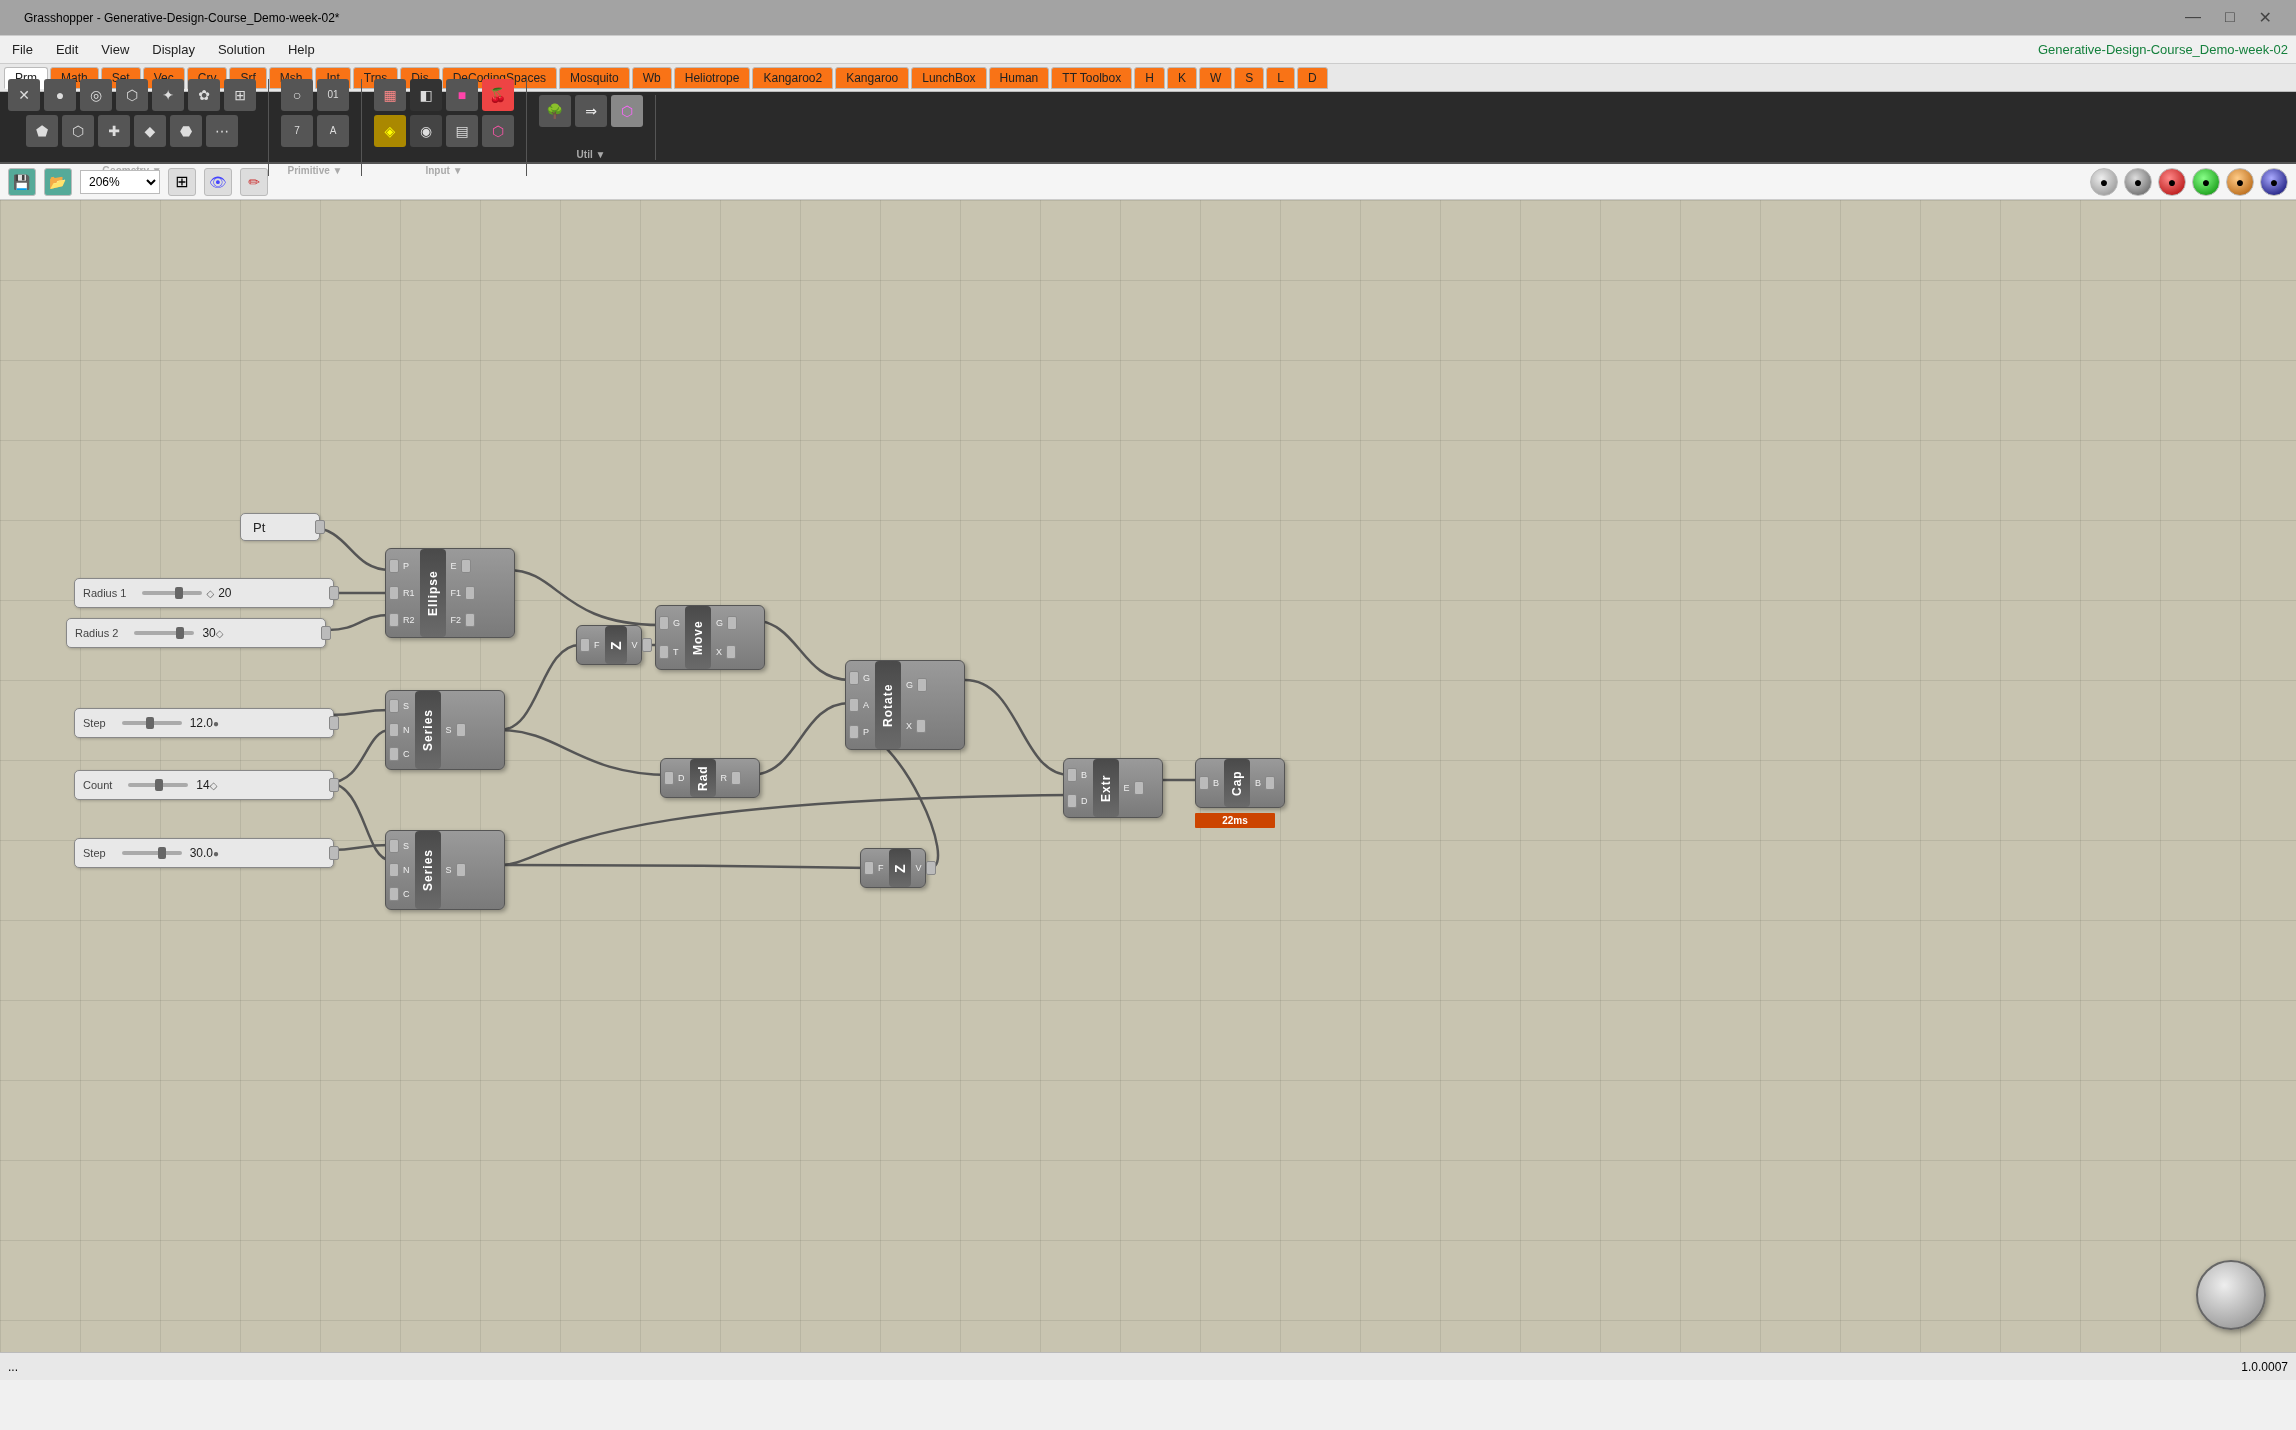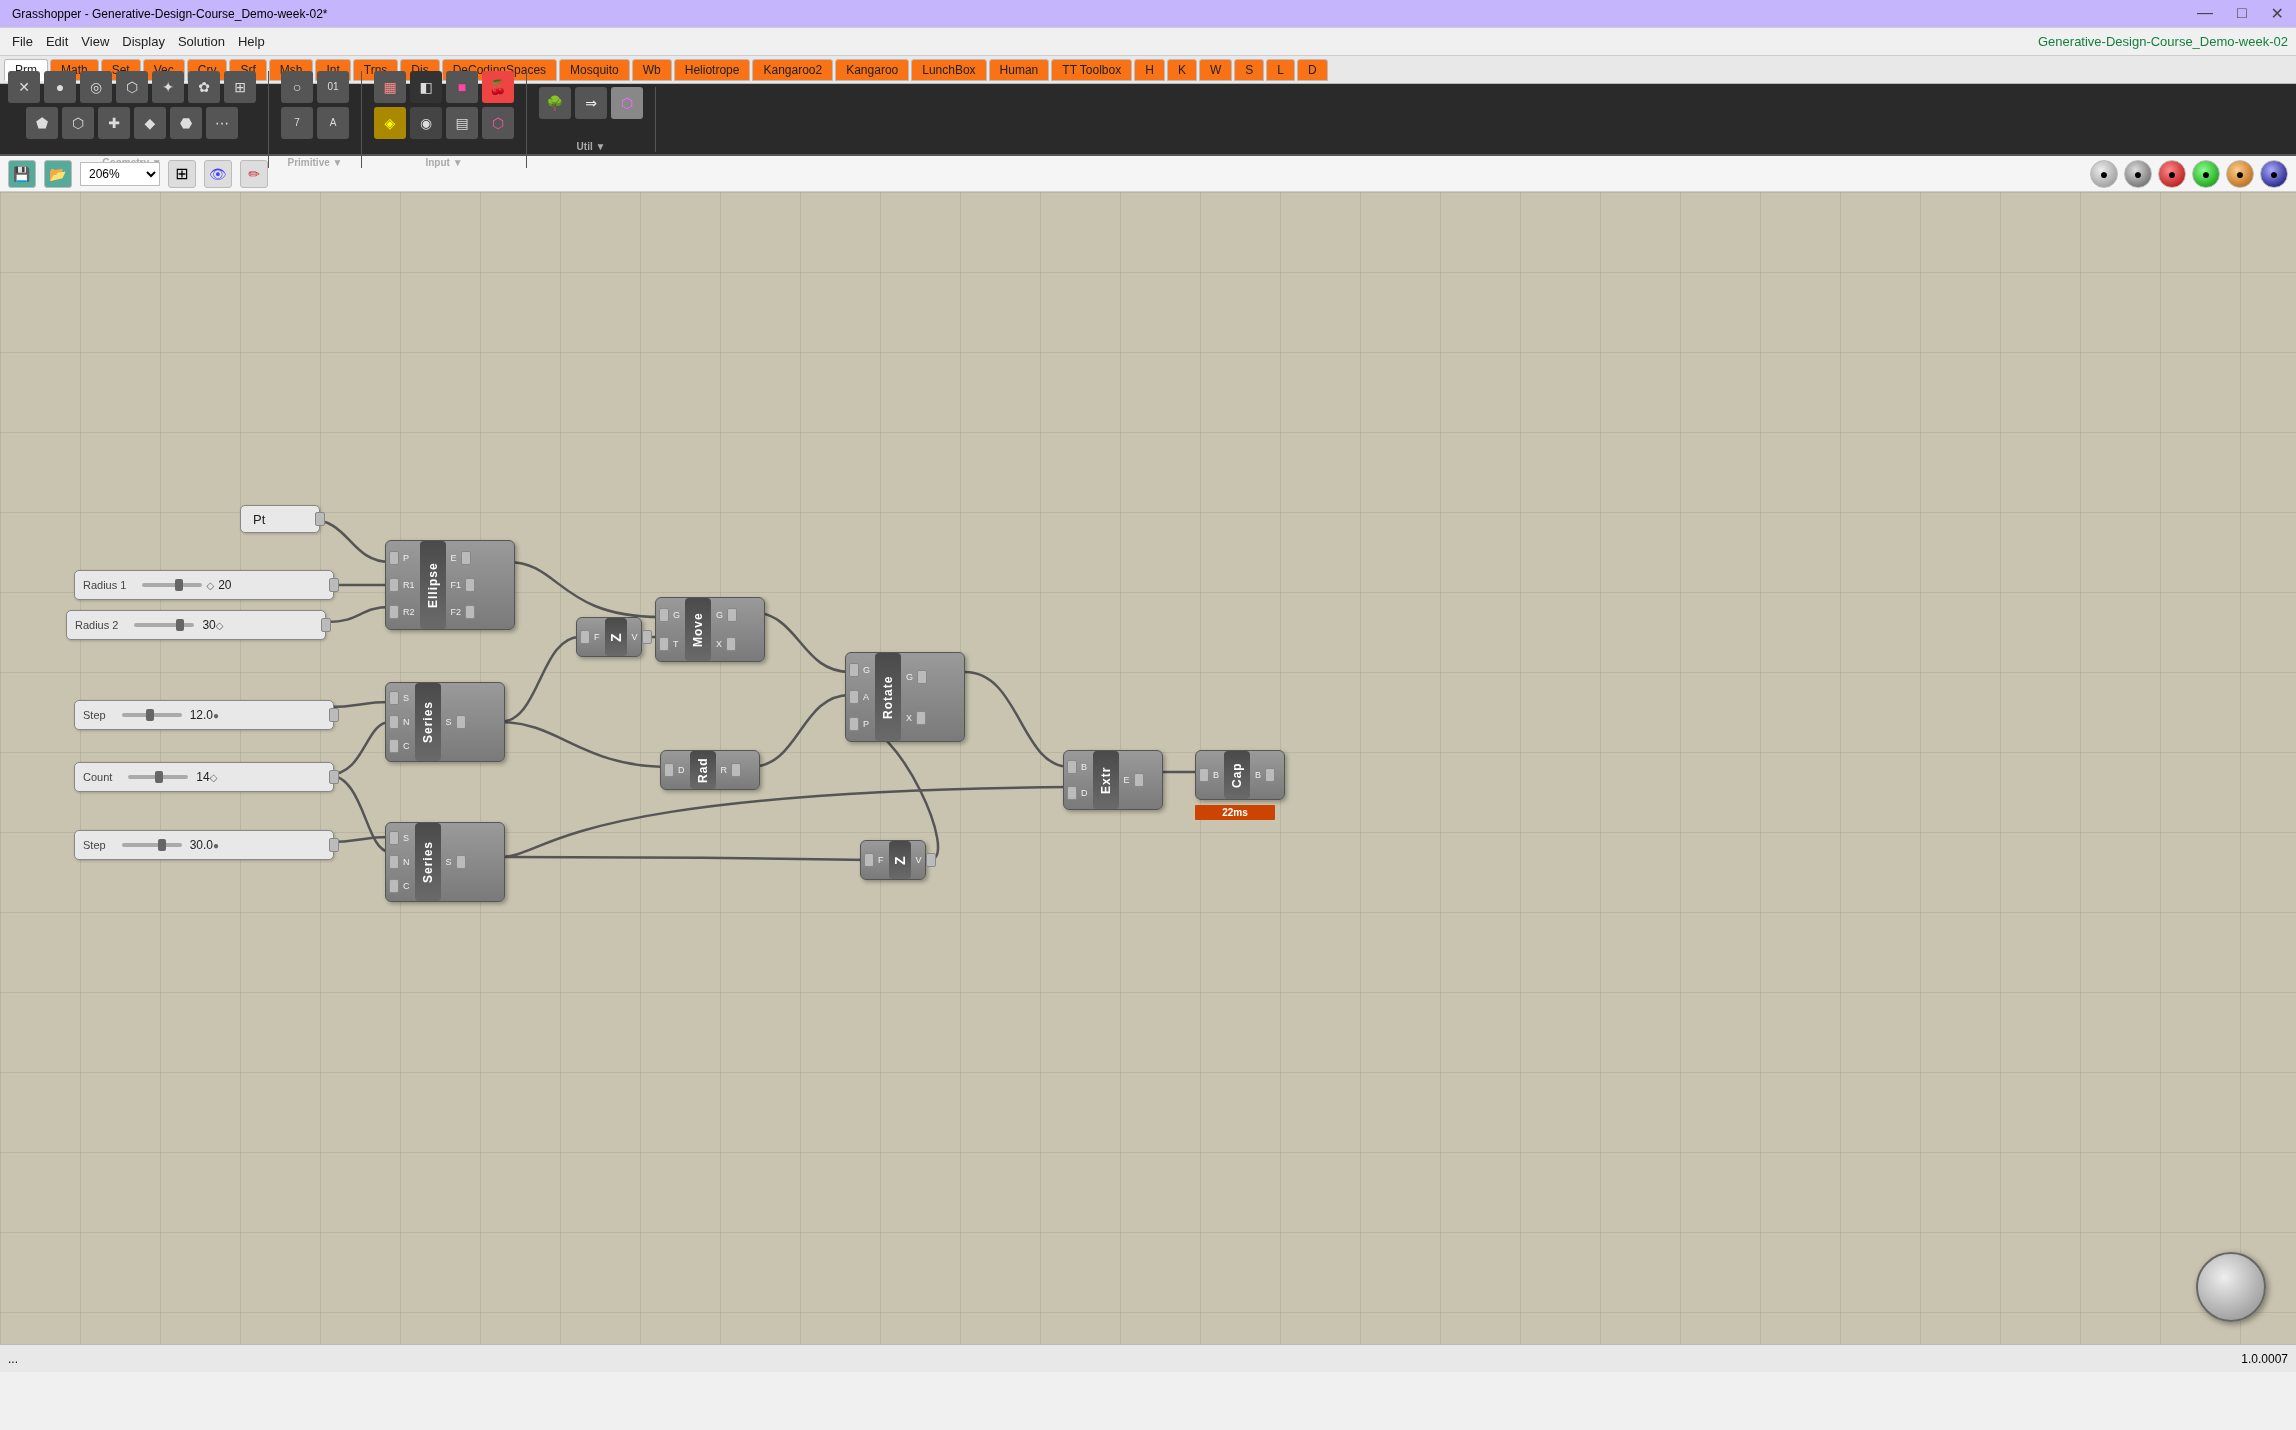--- a/index.html
+++ b/index.html
@@ -1,29 +1,29 @@
 <!DOCTYPE html>
 <html><head>
   <meta charset="utf-8">
   <style>
     * { margin: 0; padding: 0; box-sizing: border-box; }
     body { width: 2296px; height: 1430px; overflow: hidden; font-family: 'Segoe UI', Arial, sans-serif; font-size: 12px; background: #f0f0f0; }
 
     
     #titlebar {
-      height: 28px; background: #c4b5fd; display: flex; align-items: center;
-      justify-content: space-between; padding: 0 12px; border-bottom: 1px solid #ccc;
+      height: 36px; background: #a3a3a3; display: flex; align-items: center;
+      justify-content: space-between; padding: 0 24px; border-bottom: 1px solid #ccc;
     }
     #titlebar-right { display: flex; gap: 24px; }
     .title-btn { font-size: 16px; cursor: pointer; color: #444; }
 
     
     #menubar {
       height: 28px; background: #f0f0f0; display: flex; align-items: center;
-      padding: 0 8px; gap: 5px; border-bottom: 1px solid #ccc;
+      padding: 0 8px; gap: 15px; border-bottom: 1px solid #ccc;
     }
     .menu-item { font-size: 13px; color: #222; cursor: pointer; padding: 2px 4px; }
     #app-title { margin-left: auto; font-size: 13px; color: #15803d; }
 
     
     #tabbar {
       height: 28px; background: #e8e8e8; display: flex; align-items: center;
       padding: 0 4px; gap: 2px; border-bottom: 1px solid #bbb; overflow: hidden;
     }
     .tab-item {

